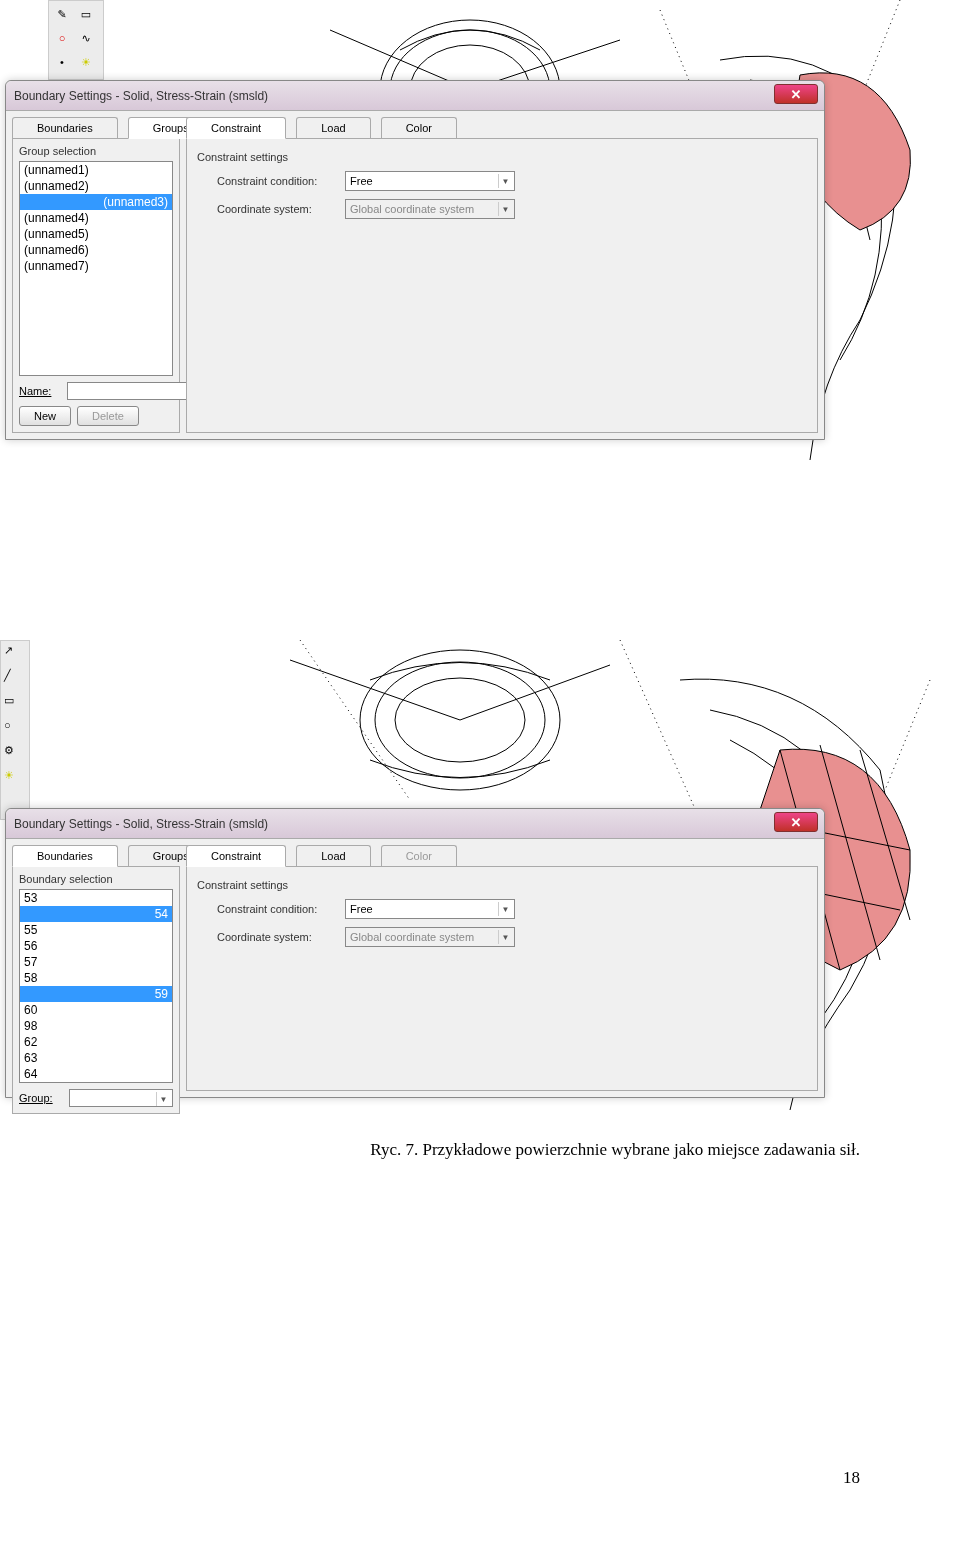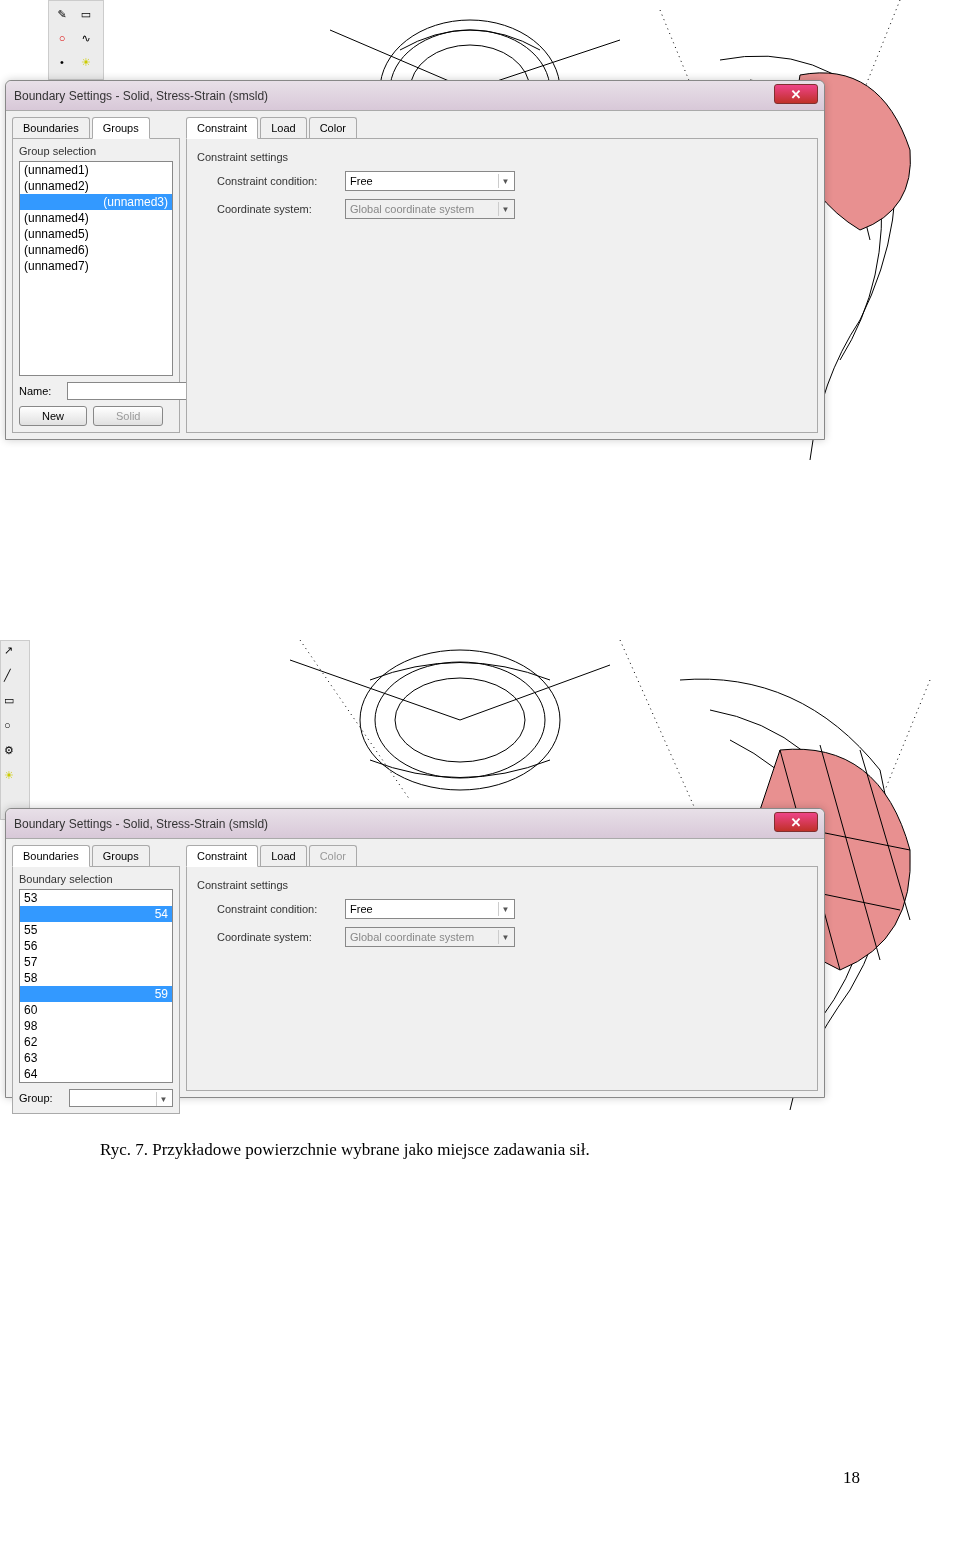--- a/index.html
+++ b/index.html
@@ -17,35 +17,35 @@
   .dialog2 { top: 808px; left: 5px; height: 290px; }
   
   .titlebar { height: 30px; background: linear-gradient(#e8e0e8, #d8c8d8); border-bottom: 1px solid #aaa; border-radius: 6px 6px 0 0; display: flex; align-items: center; padding: 0 8px; position: relative; }
   .titlebar-text { font-size: 12px; color: #333; }
   .close-btn { position: absolute; right: 6px; top: 3px; width: 44px; height: 20px; background: linear-gradient(#e48, #c03028); border: 1px solid #803030; border-radius: 3px; color: #fff; display: flex; align-items: center; justify-content: center; font-size: 13px; font-weight: bold; }
   
   .dialog-body { display: flex; height: calc(100% - 30px); padding: 6px; gap: 6px; }
   
   .left-panel { width: 168px; display: flex; flex-direction: column; }
   .tabrow { display: flex; }
-  .tab { padding: 4px 10px; background: #f0f0f0; border: 1px solid #aaa; border-bottom: none; border-radius: 3px 3px 0 0; margin-right: 2px; font-size: 11px; }
+  .tab { padding: 4px 24px; background: #f0f0f0; border: 1px solid #aaa; border-bottom: none; border-radius: 3px 3px 0 0; margin-right: 10px; font-size: 11px; }
   .tab.active { background: #fff; position: relative; z-index: 2; border-bottom: 1px solid #fff; margin-bottom: -1px; }
   .tab.disabled { color: #999; }
   
   .panel-box { border: 1px solid #aaa; background: #f0f0f0; padding: 6px; flex: 1; display: flex; flex-direction: column; }
   .panel-label { font-size: 11px; color: #333; margin-bottom: 4px; }
   
   .listbox { flex: 1; background: #fff; border: 1px solid #888; overflow-y: scroll; font-size: 12px; }
   .listbox .item { padding: 1px 4px; cursor: default; }
   .listbox .item.sel { background: #3399ff; color: #fff; text-align: right; }
   
-  .name-row { display: flex; align-items: center; margin-top: 6px; gap: 16px; }
+  .name-row { display: flex; align-items: center; margin-top: 6px; gap: 16px; text-decoration: underline; }
   .name-row input { flex: 1; border: 1px solid #888; height: 18px; padding: 0 2px; }
   .btn-row { display: flex; gap: 6px; margin-top: 6px; }
-  .btn { padding: 3px 22px; background: linear-gradient(#fff, #e0e0e0); border: 1px solid #888; border-radius: 3px; font-size: 11px; }
+  .btn { padding: 3px 14px; background: linear-gradient(#fff, #e0e0e0); border: 1px solid #888; border-radius: 3px; font-size: 11px; }
   .btn.disabled { color: #999; }
   
   .right-panel { flex: 1; display: flex; flex-direction: column; }
   .fieldset-label { font-size: 11px; margin: 6px 0 4px 4px; color: #333; }
   .form-row { display: flex; align-items: center; margin: 4px 0 4px 24px; gap: 8px; }
   .form-row label { width: 120px; font-size: 11px; color: #333; }
   .combo { width: 170px; height: 20px; border: 1px solid #888; background: #fff; display: flex; align-items: center; padding: 0 4px; font-size: 11px; position: relative; }
   .combo .arrow { position: absolute; right: 2px; top: 2px; width: 14px; height: 14px; border-left: 1px solid #ccc; display:flex; align-items:center; justify-content:center; font-size:8px; color:#555;}
   .combo.disabled { background: #f0f0f0; color: #888; }
   
@@ -54,21 +54,21 @@
   .side-toolbar .sbtn { width: 22px; height: 22px; }
   
   
   .wireframe-bg { position: absolute; z-index: -1; }
   .wf1 { top: 0; left: 120px; width: 840px; height: 540px; }
   .wf2 { top: 640px; left: 60px; width: 900px; height: 480px; }
   
   svg { width: 100%; height: 100%; }
   
   
-  .caption { position: absolute; top: 1140px; left: 100px; width: 760px; font-family: "Palatino Linotype", Georgia, serif; font-size: 17px; text-align: left; }
+  .caption { position: absolute; top: 1140px; left: 100px; width: 760px; font-family: "Palatino Linotype", Georgia, serif; font-size: 17px; text-align: right; }
   .bodytext { position: absolute; top: 1235px; left: 100px; width: 760px; font-family: "Palatino Linotype", Georgia, serif; font-size: 18px; text-align: justify; line-height: 1.9; text-indent: 40px; }
   .pagenum { position: absolute; top: 1468px; right: 100px; font-family: "Palatino Linotype", Georgia, serif; font-size: 17px; }
 </style>
 </head>
 <body>
 
 <div class="page">
 
   <div class="wireframe-bg wf1">
     <svg viewBox="0 0 840 540">
@@ -149,21 +149,21 @@
               <div class="item">(unnamed5)</div>
               <div class="item">(unnamed6)</div>
               <div class="item">(unnamed7)</div>
             </div>
           <div class="name-row">
             <span>Name:</span>
             <input type="text" value="" style="">
           </div>
           <div class="btn-row">
             <button class="btn">New</button>
-            <button class="btn disabled">Solid</button>
+            <button class="btn disabled">Delete</button>
           </div>
         </div>
       </div>
       <div class="right-panel">
         <div class="tabrow">
           <div class="tab active">Constraint</div>
           <div class="tab">Load</div>
           <div class="tab">Color</div>
         </div>
         <div class="panel-box">

